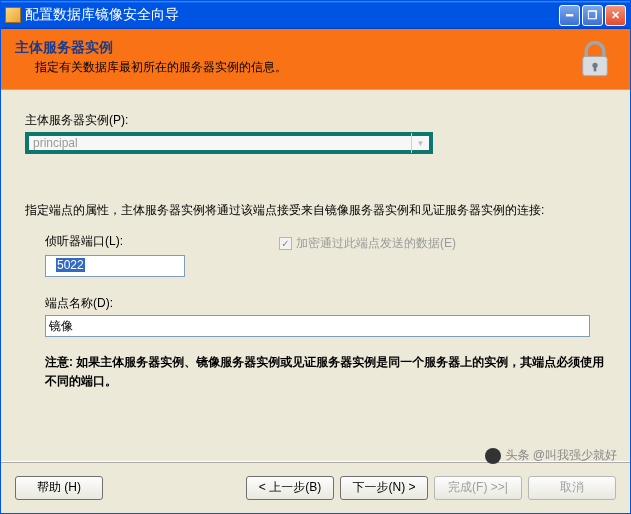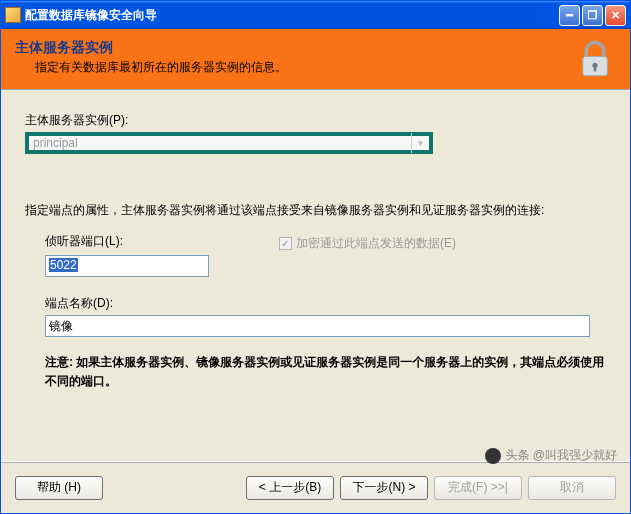--- a/index.html
+++ b/index.html
@@ -1,40 +1,40 @@
 <!DOCTYPE html>
 <html><head>
 <meta charset="utf-8">
 <style>
 * { box-sizing: border-box; margin: 0; padding: 0; }
 body { font-family: "Microsoft YaHei", "SimSun", Tahoma, sans-serif; font-size: 12px; background: #fff; }
 .window { width: 631px; height: 514px; border: 1px solid #0054e3; background: #ece9d8; display: flex; flex-direction: column; }
 .titlebar { height: 28px; background: linear-gradient(to bottom, #3a93ff 0%, #0054e3 8%, #0054e3 92%, #003db5 100%); display: flex; align-items: center; padding: 0 4px; color: #fff; }
 .titlebar-icon { width: 16px; height: 16px; margin-right: 4px; background: linear-gradient(135deg,#ffd97a,#e8a43a); border: 1px solid #a06a1a; }
-.titlebar-text { flex: 1; font-size: 12px; font-weight: bold; }
+.titlebar-text { flex: 1; font-size: 14px; font-weight: normal; }
 .tb-btns { display: flex; gap: 2px; }
 .tb-btn { width: 21px; height: 21px; border: 1px solid #fff; border-radius: 3px; display: flex; align-items: center; justify-content: center; color: #fff; font-weight: bold; font-size: 11px; cursor: pointer; }
 .tb-min, .tb-max { background: linear-gradient(to bottom,#7ba7e8,#3c6fd6); }
 .tb-close { background: linear-gradient(to bottom,#f5947a,#e04a2f); }
 .header { background: #f97316; padding: 10px 14px 8px 14px; display: flex; border-bottom: 1px solid #a9a9a9; }
 .header-text { flex: 1; }
 .header-title { font-size: 14px; font-weight: bold; color: #1a3b8b; margin-bottom: 2px; }
 .header-sub { font-size: 12px; color: #000; padding-left: 20px; }
 .header-icon { width: 42px; height: 42px; }
 .lock-svg { width: 42px; height: 42px; }
 .content { flex: 1; padding: 22px 24px 10px 24px; color: #000; }
 .field-label { margin-bottom: 3px; }
 .combo { width: 408px; height: 22px; border: 4px solid #0f766e; background: #f7f7f7; display: flex; align-items: center; color: #9a9a9a; padding-left: 4px; }
 .combo-arrow { width: 18px; height: 20px; margin-left: auto; border-left: 1px solid #d0d0d0; display: flex; align-items: center; justify-content: center; color: #bcbcbc; font-size: 8px; }
 .desc { margin-top: 48px; margin-bottom: 14px; }
 .indent { padding-left: 20px; }
 .checkbox-row { display: flex; align-items: center; margin-bottom: 2px; }
 .checkbox-row .lbl { margin-left: auto; margin-right: 150px; color: #9a9a9a; display: flex; align-items: center; gap: 4px; }
 .cb { width: 13px; height: 13px; border: 1px solid #b5b5b5; background: #f2f2f2; display: inline-flex; align-items: center; justify-content: center; color: #8b8b8b; font-size: 10px; }
-.textbox { width: 164px; height: 22px; border: 1px solid #7f9db9; background: #fff; padding: 2px 3px; font-size: 12px; }
+.textbox { width: 140px; height: 22px; border: 1px solid #7f9db9; background: #fff; padding: 2px 10px; font-size: 12px; }
 .textbox.selected { background: #fff; }
 .textbox .seltext { background: #316ac5; color: #fff; padding: 0 1px; }
 .textbox-wide { width: 545px; height: 22px; border: 1px solid #7f9db9; background: #fff; padding: 2px 3px; font-size: 12px; }
 .gap { height: 18px; }
 .note { font-weight: bold; margin-top: 16px; line-height: 1.6; }
 .footer { height: 52px; border-top: 1px solid #fff; box-shadow: inset 0 1px 0 #a9a9a9; display: flex; align-items: center; padding: 0 14px; gap: 6px; }
 .footer .spacer { flex: 1; }
 .btn { min-width: 88px; height: 24px; border: 1px solid #707070; border-radius: 3px; background: linear-gradient(to bottom,#fdfdfd,#e9e8e0); font-size: 12px; cursor: pointer; display: inline-flex; align-items: center; justify-content: center; padding: 0 8px; }
 .btn.disabled { color: #a0a0a0; border-color: #b7b7b7; cursor: default; }
 .watermark { position: absolute; right: 14px; bottom: 50px; font-size: 12px; color: #888; display: flex; align-items: center; gap: 4px; }

